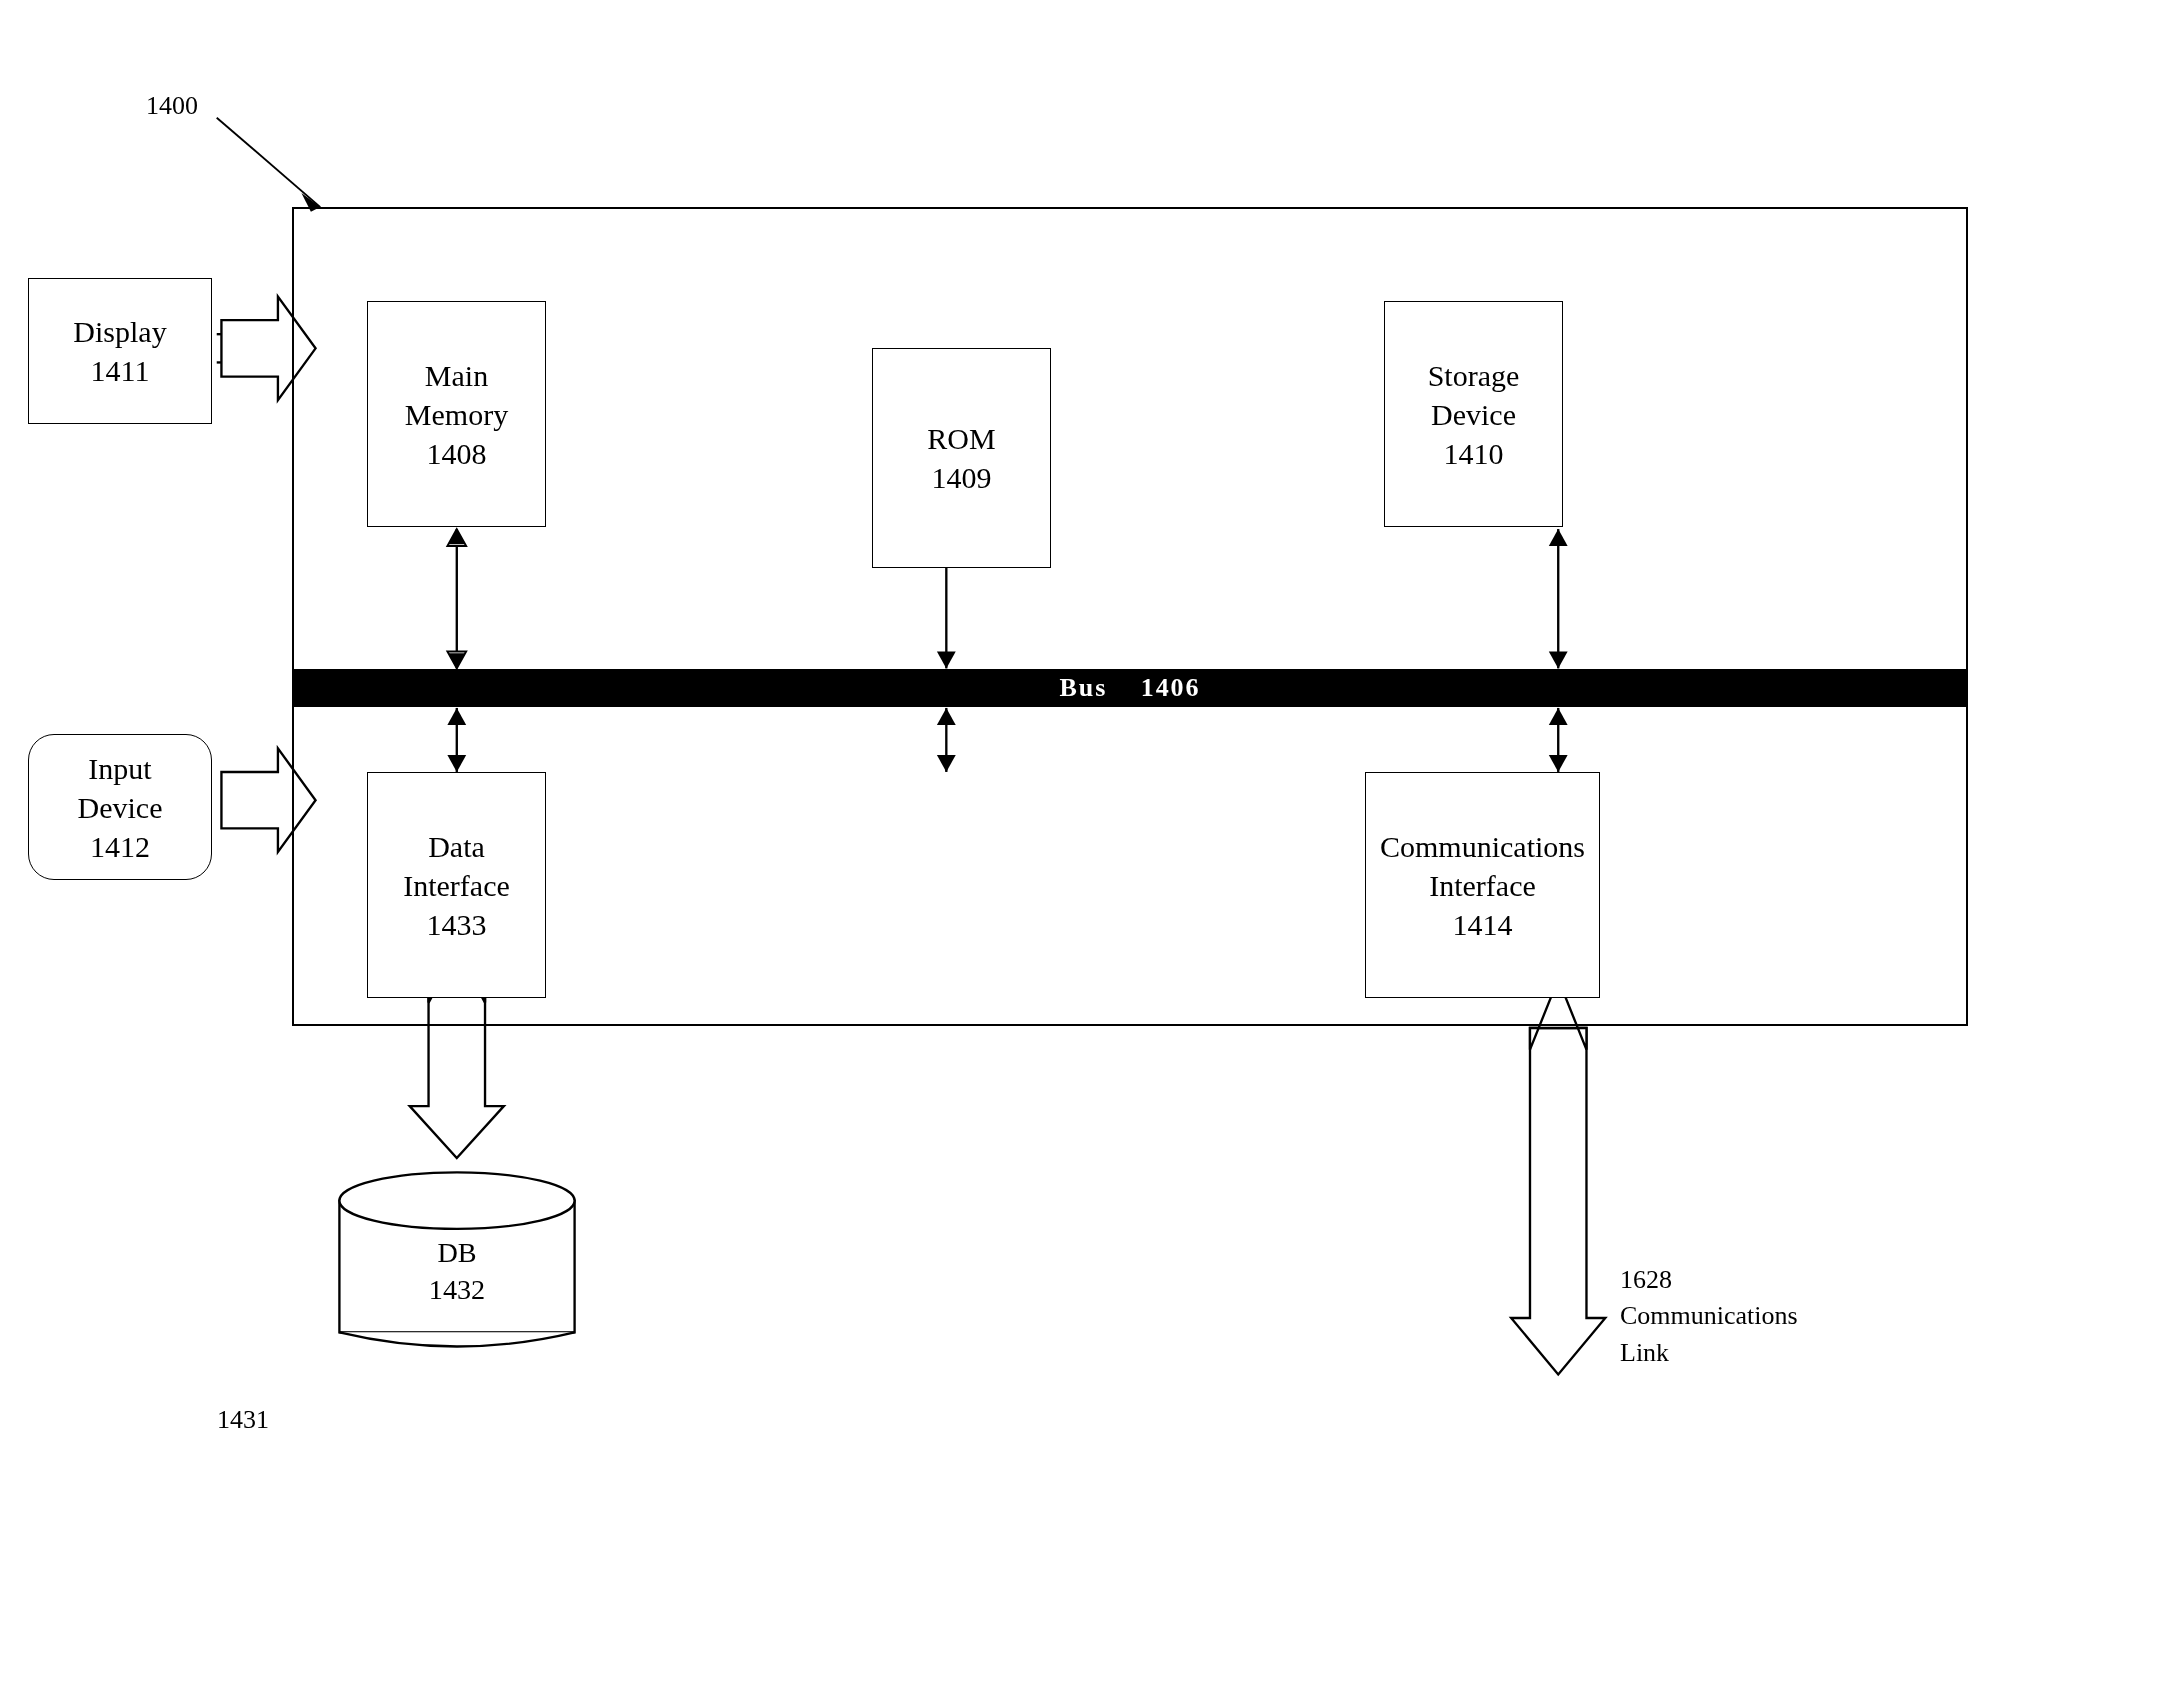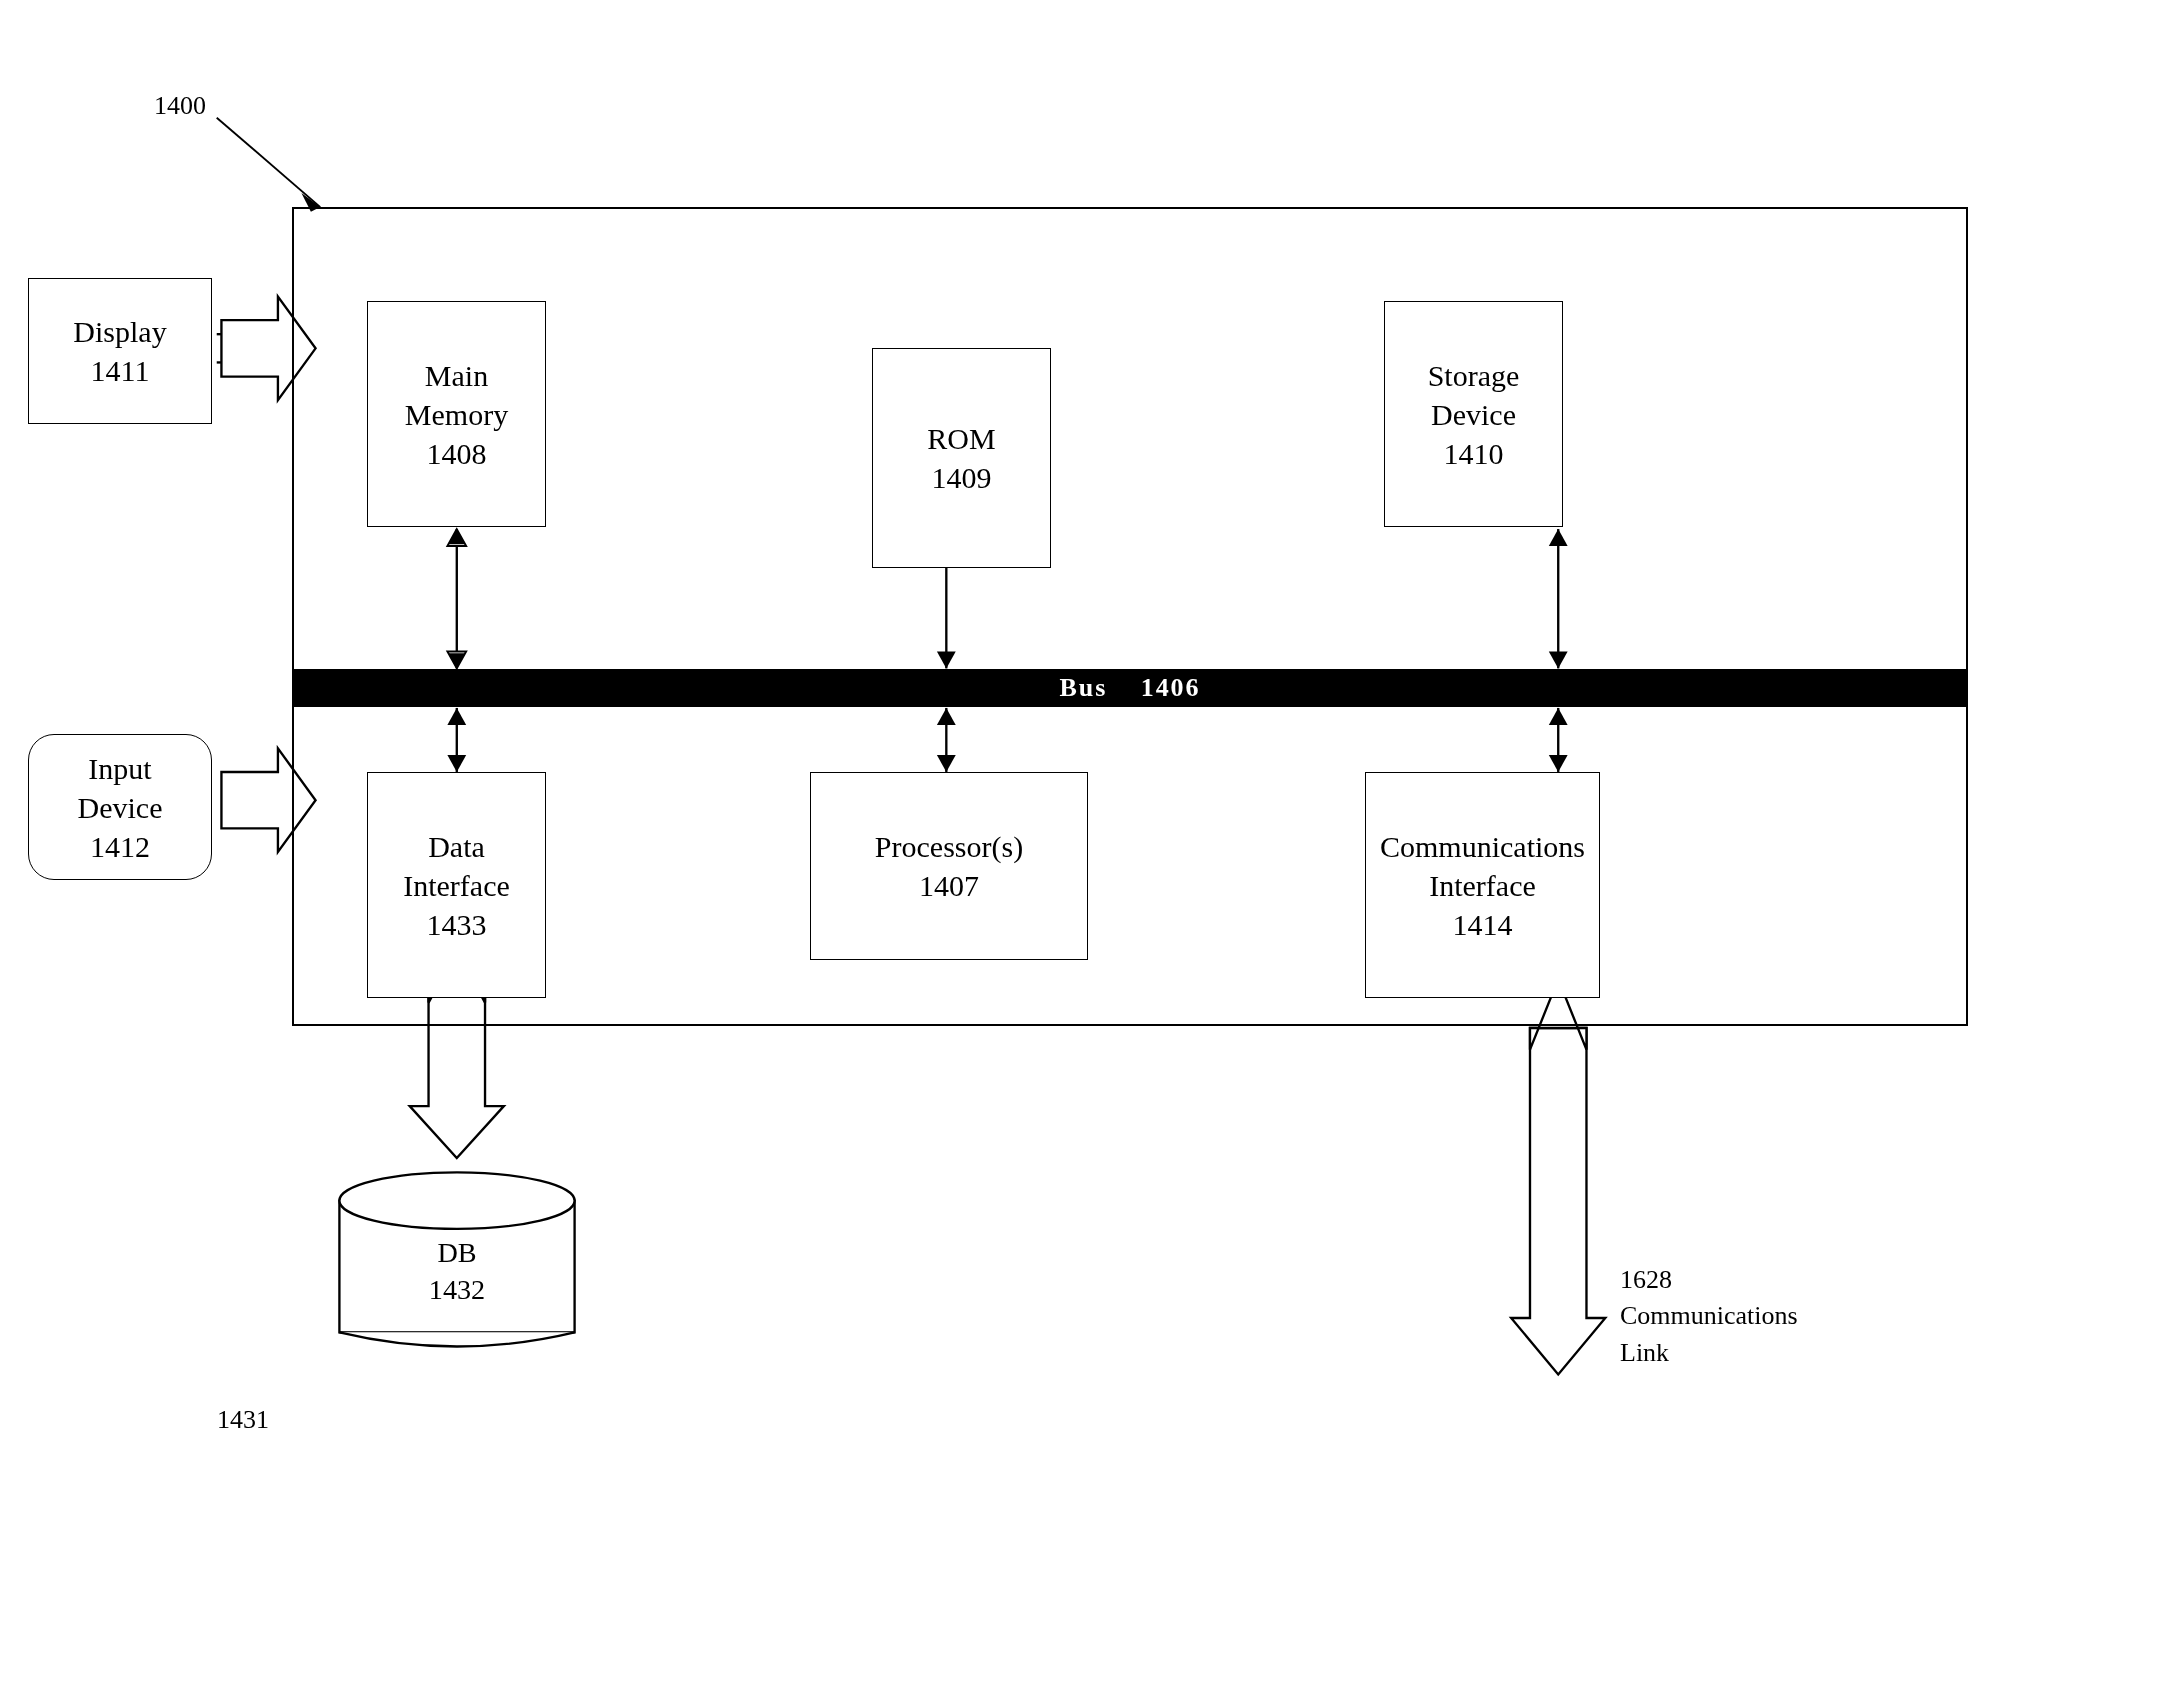--- a/index.html
+++ b/index.html
@@ -127,21 +127,21 @@
     <polygon points="455,1042 455,1175 435,1175 485,1230 535,1175 515,1175 515,1042" fill="#fff" stroke="#000" stroke-width="2.5"></polygon>
 
     <polygon points="455,1042 515,1042 515,1065 485,1010 455,1065" fill="#fff" stroke="#000" stroke-width="2.5"></polygon>
 
     <polygon points="1625,1092 1625,1400 1605,1400 1655,1460 1705,1400 1685,1400 1685,1092" fill="#fff" stroke="#000" stroke-width="2.5"></polygon>
 
     <polygon points="1625,1092 1685,1092 1685,1115 1655,1040 1625,1115" fill="#fff" stroke="#000" stroke-width="2.5"></polygon>
 
   </svg>
 
-  <div class="label-text" style="top:89px; left:146px;margin-left:8px;">1400</div>
+  <div class="label-text" style="top:89px; left:146px;">1400</div>
 
   <div class="main-box"></div>
 
   <div class="comp-box" style="top:301px; left:367px; width:179px; height:226px;">
     <span>Main</span>
     <span>Memory</span>
     <span>1408</span>
   </div>
 
   <div class="comp-box" style="top:348px; left:872px; width:179px; height:220px;">
@@ -159,24 +159,20 @@
   <div style="position:absolute; top:669px; left:294px; width:1672px; height:38px; display:flex; align-items:center; justify-content:center;">
     <span style="color:#fff; font-size:26px; font-family:'Times New Roman',serif; font-weight:bold; letter-spacing:1.9px;">Bus &nbsp;&nbsp; 1406</span>
   </div>
 
   <div class="comp-box" style="top:772px; left:367px; width:179px; height:226px;">
     <span>Data</span>
     <span>Interface</span>
     <span>1433</span>
   </div>
 
-  <div class="comp-box" style="top:772px; left:810px; width:278px; height:188px;">
-    <span>Processor(s)</span>
-    <span>1407</span>
-  </div>
 
   <div class="comp-box" style="top:772px; left:1365px; width:235px; height:226px;">
     <span>Communications</span>
     <span>Interface</span>
     <span>1414</span>
   </div>
 
   <div class="comp-box" style="top:278px; left:28px; width:184px; height:146px;">
     <span>Display</span>
     <span>1411</span>

